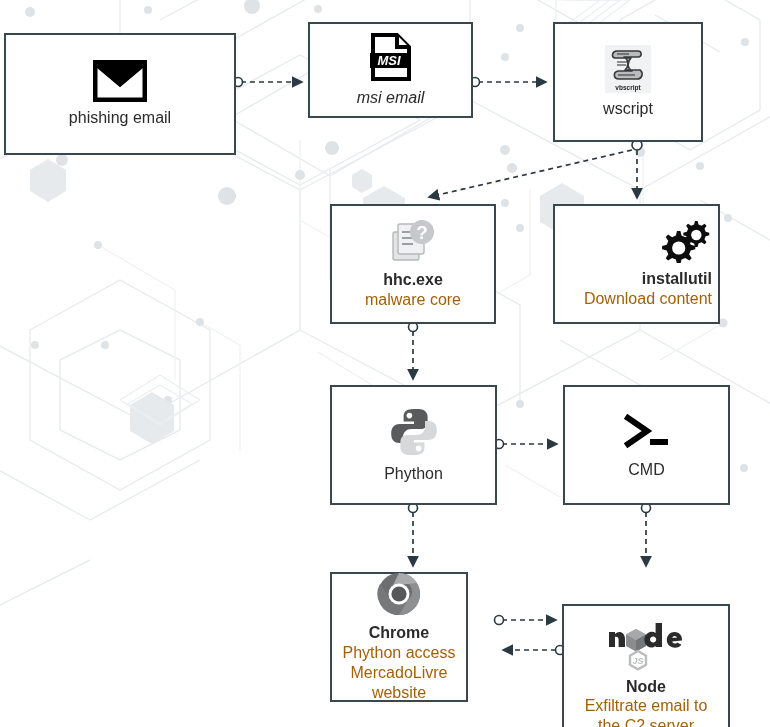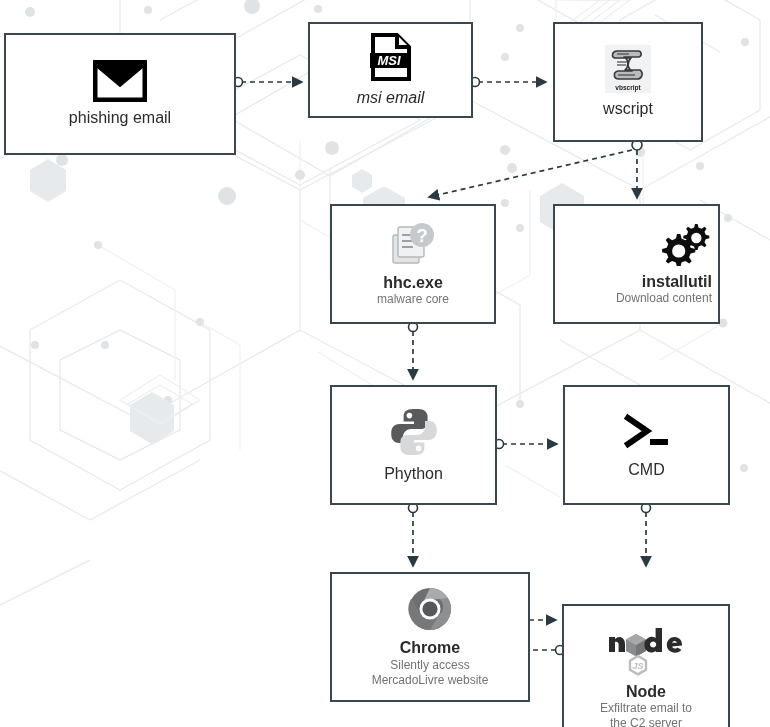--- a/index.html
+++ b/index.html
@@ -55,35 +55,35 @@
   .node-label {
     font-size: 16px;
     color: #2b2b2b;
     line-height: 1.2;
     white-space: nowrap;
   }
   .node-label.bold {
     font-weight: bold;
   }
   .node-sub {
-    font-size: 12px;
-    color: #737373;
+    font-size: 16px;
+    color: #a16207;
     line-height: 1.25;
     max-width: 160px;
   }
 
   
   #node-phishing   { left: 4px;   top: 20px;  width: 232px; height: 122px; margin-top: 13px; }
   #node-msi        { left: 308px; top: 22px;  width: 165px; height: 96px; font-style: italic; }
   #node-wscript    { left: 553px; top: 22px;  width: 150px; height: 120px; }
   #node-hhc        { left: 330px; top: 204px; width: 166px; height: 120px; }
   #node-installutil{ left: 553px; top: 204px; width: 167px; height: 120px; align-items: flex-end; }
   #node-python     { left: 330px; top: 385px; width: 167px; height: 120px; }
   #node-cmd        { left: 563px; top: 385px; width: 167px; height: 120px; }
-  #node-chrome     { left: 330px; top: 572px; width: 200px; height: 130px; }
+  #node-chrome     { left: 330px; top: 572px; width: 138px; height: 130px; }
   #node-node       { left: 562px; top: 604px; width: 168px; height: 151px; }
 
   .icon-svg { display: block; }
 </style>
 </head>
 <body>
 
 <div id="canvas">
 
   <svg id="bg-pattern" viewBox="0 0 770 727" xmlns="http://www.w3.org/2000/svg">
@@ -310,21 +310,21 @@
       <svg class="icon-svg" width="46" height="46" viewBox="0 0 46 46">
         <circle cx="23" cy="23" r="21" fill="#6d6e70"></circle>
         <path d="M23 2 A21 21 0 0 1 41.2 12.6 L24 13.5 A10 10 0 0 0 14.6 19 Z" fill="#a9aaac"></path>
         <path d="M41.2 12.6 A21 21 0 0 1 23 44 L31.3 29.2 A10 10 0 0 0 32.6 13 Z" fill="#8e8f91"></path>
         <path d="M4.2 12.6 A21 21 0 0 0 23 44 L31.3 29.2 A10 10 0 0 1 14 28.5 Z" fill="#77787a"></path>
         <circle cx="23" cy="23" r="10.5" fill="#ffffff"></circle>
         <circle cx="23" cy="23" r="7.6" fill="#575859"></circle>
       </svg>
     </div>
     <div class="node-label bold">Chrome</div>
-    <div class="node-sub">Silently access</div>
+    <div class="node-sub">Phython access</div>
     <div class="node-sub">MercadoLivre website</div>
   </div>
 
   <div class="node" id="node-node">
     <div class="node-icon">
       <svg class="icon-svg" width="80" height="48" viewBox="0 0 80 48">
 
         <path d="M3 24 L3 9 L9 9 L9 11 C11 9 13.5 8.4 15.5 9.4 C18 10.6 19 13 19 16 L19 24 L12.6 24 L12.6 16.6 C12.6 14.8 11.6 13.8 10 13.8 C8.4 13.8 9 13.8 9 13.8 L9 24 Z" fill="#2b2b2b"></path>
 
         <polygon points="30,6 40,11.6 40,23 30,28.6 20,23 20,11.6" fill="#8b8c8e"></polygon>

